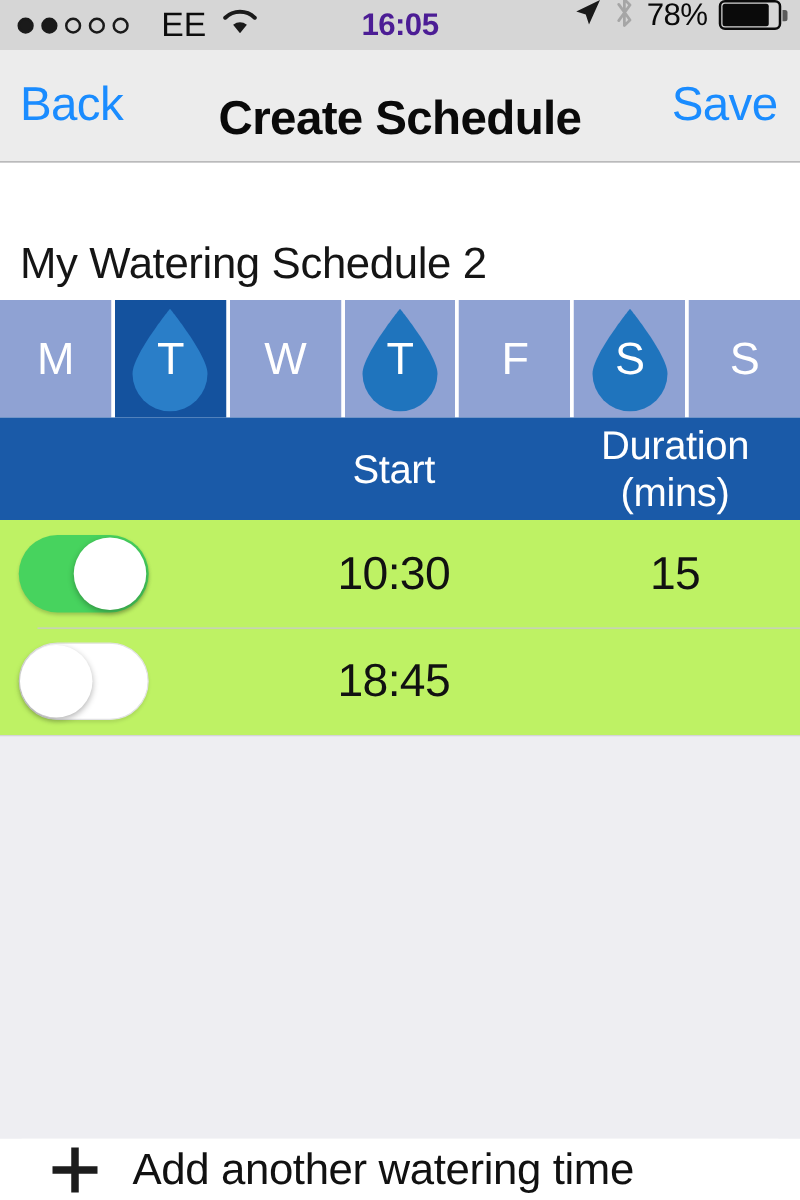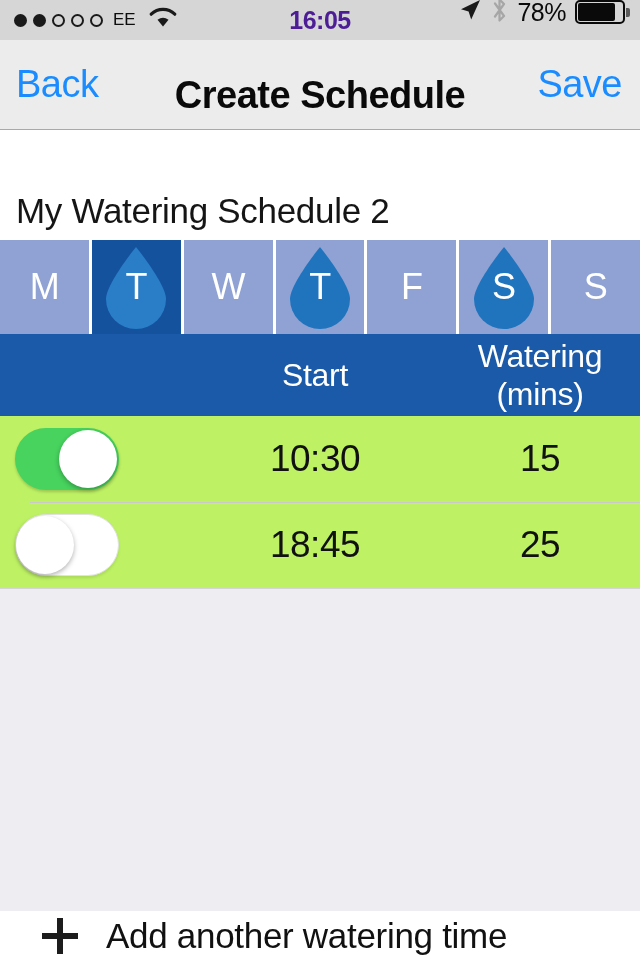--- a/index.html
+++ b/index.html
@@ -13,21 +13,21 @@
 
   
   .statusbar{
     position:absolute; top:0; left:0; width:640px; height:40px;
     background:#d6d6d6;
   }
   .sb-left{ position:absolute; left:14px; top:0; height:40px; display:flex; align-items:center; gap:6px; }
   .dots{ display:flex; align-items:center; gap:6px; }
   .dot{ width:13px; height:13px; border-radius:50%; border:2px solid #1a1a1a; }
   .dot.filled{ background:#1a1a1a; }
-  .carrier{ font-size:17px; color:#0d0d0d; letter-spacing:0px; margin-left:4px; font-weight:400;}
+  .carrier{ font-size:27px; color:#0d0d0d; letter-spacing:0px; margin-left:20px; font-weight:400;}
   .wifi{ margin-left:6px; display:block; }
   .sb-center{
     position:absolute; left:0; width:640px; top:0; height:40px;
     display:flex; align-items:center; justify-content:center;
   }
   .clock{ font-size:25px; font-weight:700; color:#4c1d95; letter-spacing:-0.5px; }
   .sb-right{ position:absolute; right:10px; top:0; height:24px; display:flex; align-items:center; gap:9px; }
   .battpct{ font-size:25px; color:#0a0a0a; letter-spacing:-0.5px; }
   .battery{ position:relative; width:55px; height:24px; }
   .batt-body{ position:absolute; left:0; top:0; width:50px; height:24px; border:2px solid #0a0a0a; border-radius:5px; }
@@ -247,41 +247,40 @@
 
     <div class="day">
       <span class="letter">S</span>
     </div>
 
   </div>
 
   <div class="thead">
     <div class="th-start">Start</div>
     <div class="th-duration">
-      <span>Watering</span>
+      <span>Duration</span>
       <span>(mins)</span>
     </div>
   </div>
 
   <div class="rows">
 
     <div class="row">
       <div class="toggle on">
         <span class="knob"></span>
       </div>
       <div class="cell-start">10:30</div>
       <div class="cell-duration">15</div>
     </div>
 
     <div class="row">
       <div class="toggle off">
         <span class="knob"></span>
       </div>
       <div class="cell-start">18:45</div>
-      <div class="cell-duration">25</div>
     </div>
 
   </div>
 
   <div class="gray-gap"></div>
 
   <div class="add-row">
     <span class="plus">
       <span class="v"></span>
         <span class="h"></span>

